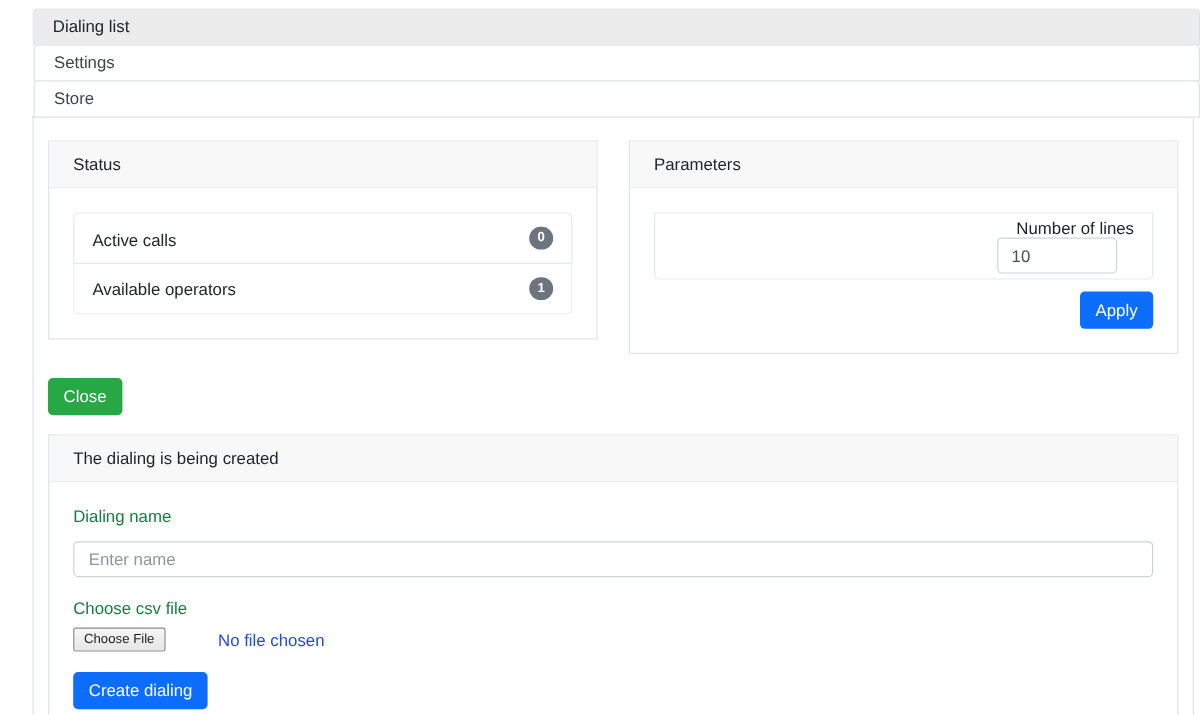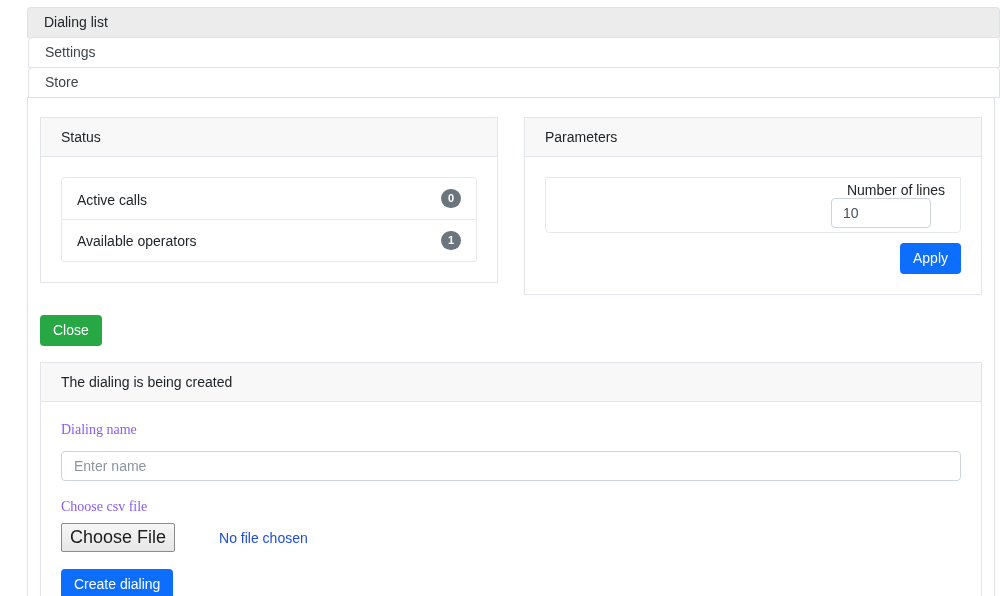--- a/index.html
+++ b/index.html
@@ -120,40 +120,40 @@
     cursor: pointer;
     line-height: 17px;
   }
   .btn-primary { background: var(--primary, #0d6efd); }
   .btn-success { background: var(--success, #28a745); }
   .apply-row { text-align: right; margin-top: 10px; }
   .close-btn { margin-top: 20px; }
 
   
   .create-card { margin-top: 16px; }
-  .form-label { display: block; margin-bottom: 13px; color: #8b5cf6; font-family: Liberation Serif, serif; }
+  .form-label { display: block; margin-bottom: 13px; color: #15803d; }
   .name-input {
     width: 100%;
     height: 30px;
     padding: 5px 12px;
     border: 1px solid #ced4da;
     border-radius: 4px;
     font-family: inherit;
     font-size: 14px;
     color: #ec4899;
     margin-bottom: 18px;
   }
   .name-input::placeholder { color: #8d959d; }
   .file-row { display: flex; align-items: center; margin-bottom: 17px; }
   .file-btn {
     background: linear-gradient(#f6f6f6, #e6e6e6);
     border: 1px solid #8b8b8b;
     border-radius: 2px;
     padding: 3px 8px;
-    font-size: 18px;
+    font-size: 11px;
     color: #1c1c1c;
     cursor: pointer;
     white-space: nowrap;
   }
   .file-status { margin-left: 8px; color: #1d4ed8; padding-left: 36px; }
 </style>
 </head>
 <body>
 
 <div class="page">

